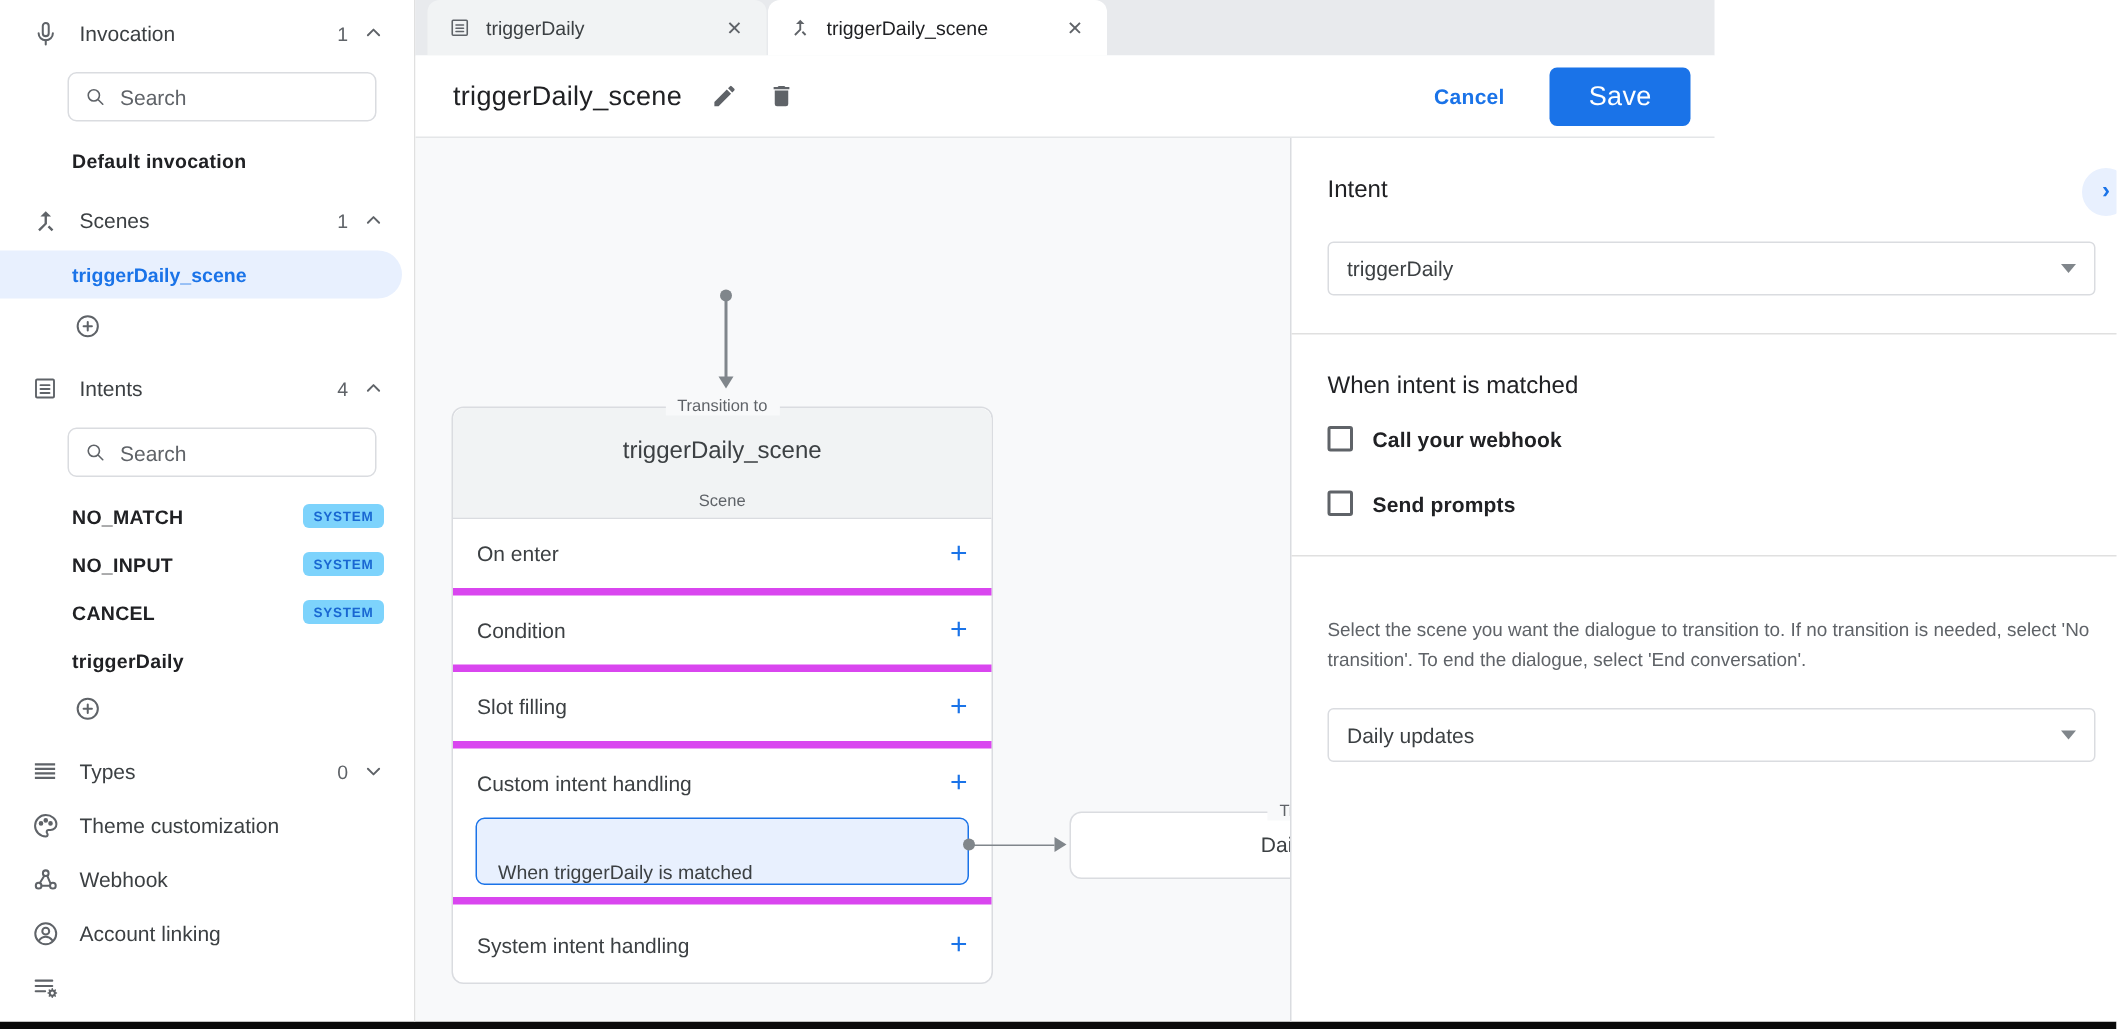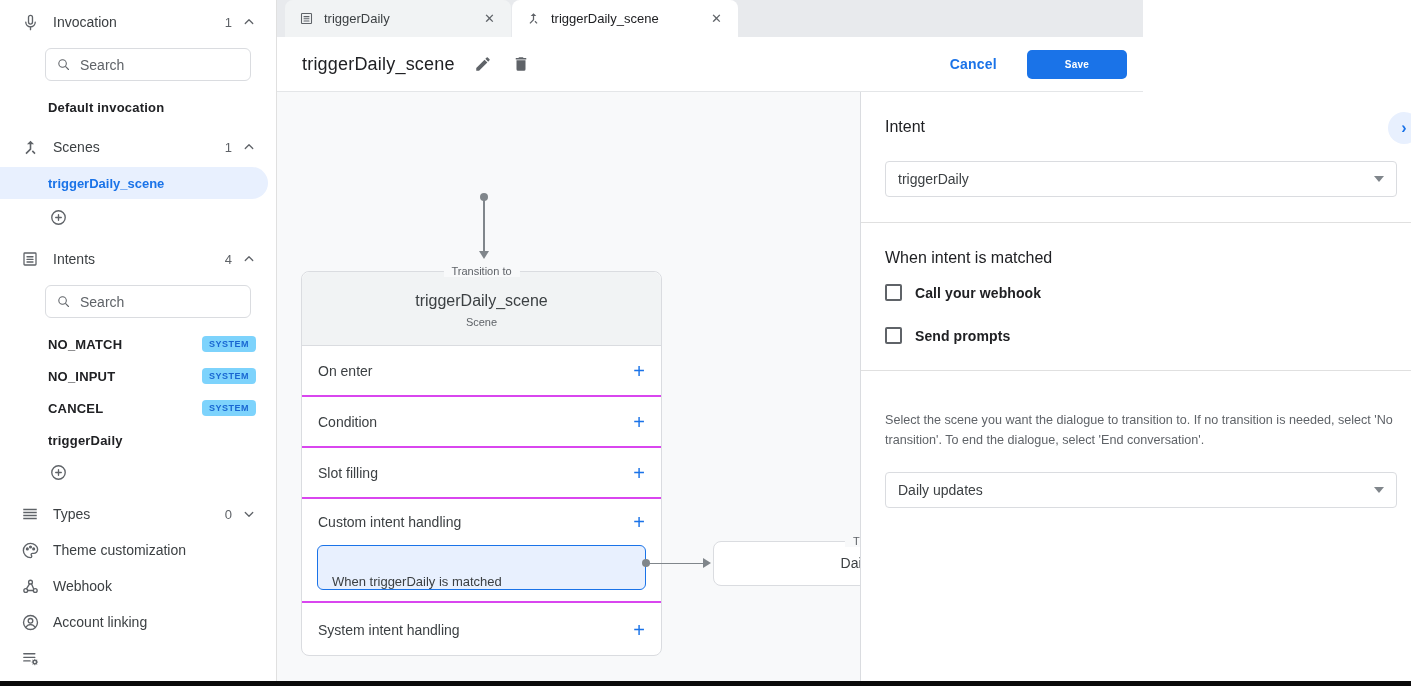--- a/index.html
+++ b/index.html
@@ -42,22 +42,22 @@
   .tab .tlabel { flex:1; white-space:nowrap; overflow:hidden; }
   .tab .tclose { color:#5f6368; font-size:13px; padding:2px 4px; }
 
   .pagehead { height:55px; background:#fff; border-bottom:1px solid #e4e6e8;
     display:flex; align-items:center; padding:0 16px 0 25px; flex:none; }
   .pagehead .ptitle { font-size:18px; color:#202124; letter-spacing:.2px; }
   .hicon { margin-left:18px; width:20px; height:20px; display:flex; align-items:center; justify-content:center; }
   .spacer { flex:1; }
   .btn-cancel { color:#1a73e8; font-size:14px; font-weight:700; padding:8px 16px; background:none;
     border:none; font-family:"Liberation Sans", sans-serif; letter-spacing:.2px; }
-  .btn-save { background:#1a73e8; color:#fff; font-size:10px; font-weight:700; border:none;
-    border-radius:5px; padding:9px 38px; margin-left:14px; margin-right:0px;
+  .btn-save { background:#1a73e8; color:#fff; font-size:18px; font-weight:400; border:none;
+    border-radius:5px; padding:9px 26px; margin-left:14px; margin-right:0px;
     font-family:"Liberation Sans", sans-serif; letter-spacing:.2px; }
 
   .content { flex:1; display:flex; min-height:0; }
   .canvas { width:583px; flex:none; background:#f8f9fa; position:relative; overflow:hidden; }
   .panel { flex:1; background:#fff; border-left:1px solid #dadce0; position:relative; }
 
   
   .legend { position:absolute; top:-7px; left:50%; transform:translateX(-50%); background:#f8f9fa;
     padding:0 8px; font-size:11px; color:#5f6368; white-space:nowrap; }
   .from-box { position:absolute; left:84px; top:25px; width:240px; height:83px;
@@ -68,22 +68,22 @@
   .vconn .dot { position:absolute; left:0; top:0; width:8px; height:8px; border-radius:50%; background:#80868b; }
   .vconn .line { position:absolute; left:3px; top:7px; width:1.5px; height:52px; background:#80868b; }
   .vconn .arr { position:absolute; left:-1px; top:58px; width:0; height:0;
     border-left:5px solid transparent; border-right:5px solid transparent; border-top:8px solid #80868b; }
 
   .scene-card { position:absolute; left:24px; top:179px; width:361px; height:385px;
     background:#fff; border:1px solid #dadce0; border-radius:8px; }
   .sc-head { background:#f1f3f4; border-radius:8px 8px 0 0; height:74px; text-align:center;
     border-bottom:1px solid #dadce0; padding-top:20px; }
   .sc-title { font-size:16px; color:#3c4043; }
-  .sc-sub { font-size:11px; color:#5f6368; margin-top:6px; }
-  .sc-row { display:flex; align-items:center; height:51px; padding:0 16px; border-bottom:2px solid #d946ef;
+  .sc-sub { font-size:11px; color:#5f6368; margin-top:18px; }
+  .sc-row { display:flex; align-items:center; height:51px; padding:0 16px; border-bottom:5px solid #d946ef;
     font-size:14px; color:#3c4043; }
   .sc-row .rlabel { flex:1; }
   .sc-row .plus { color:#1a73e8; font-size:20px; font-weight:400; line-height:20px; }
   .sc-row.tall { height:104px; flex-direction:column; align-items:stretch; padding:0; }
   .rowtop { display:flex; align-items:center; height:46px; padding:0 16px; }
   .rowtop .rlabel { flex:1; }
   .handler-node { margin:0 15px; height:45px; width:329px; background:#e8f0fe;
     border:1.5px solid #1a73e8; border-radius:6px; display:flex; align-items:flex-end;
     padding:0 14px; font-size:13px; color:#3c4043; }
   .sc-row.last { border-bottom:none; height:53px; }

